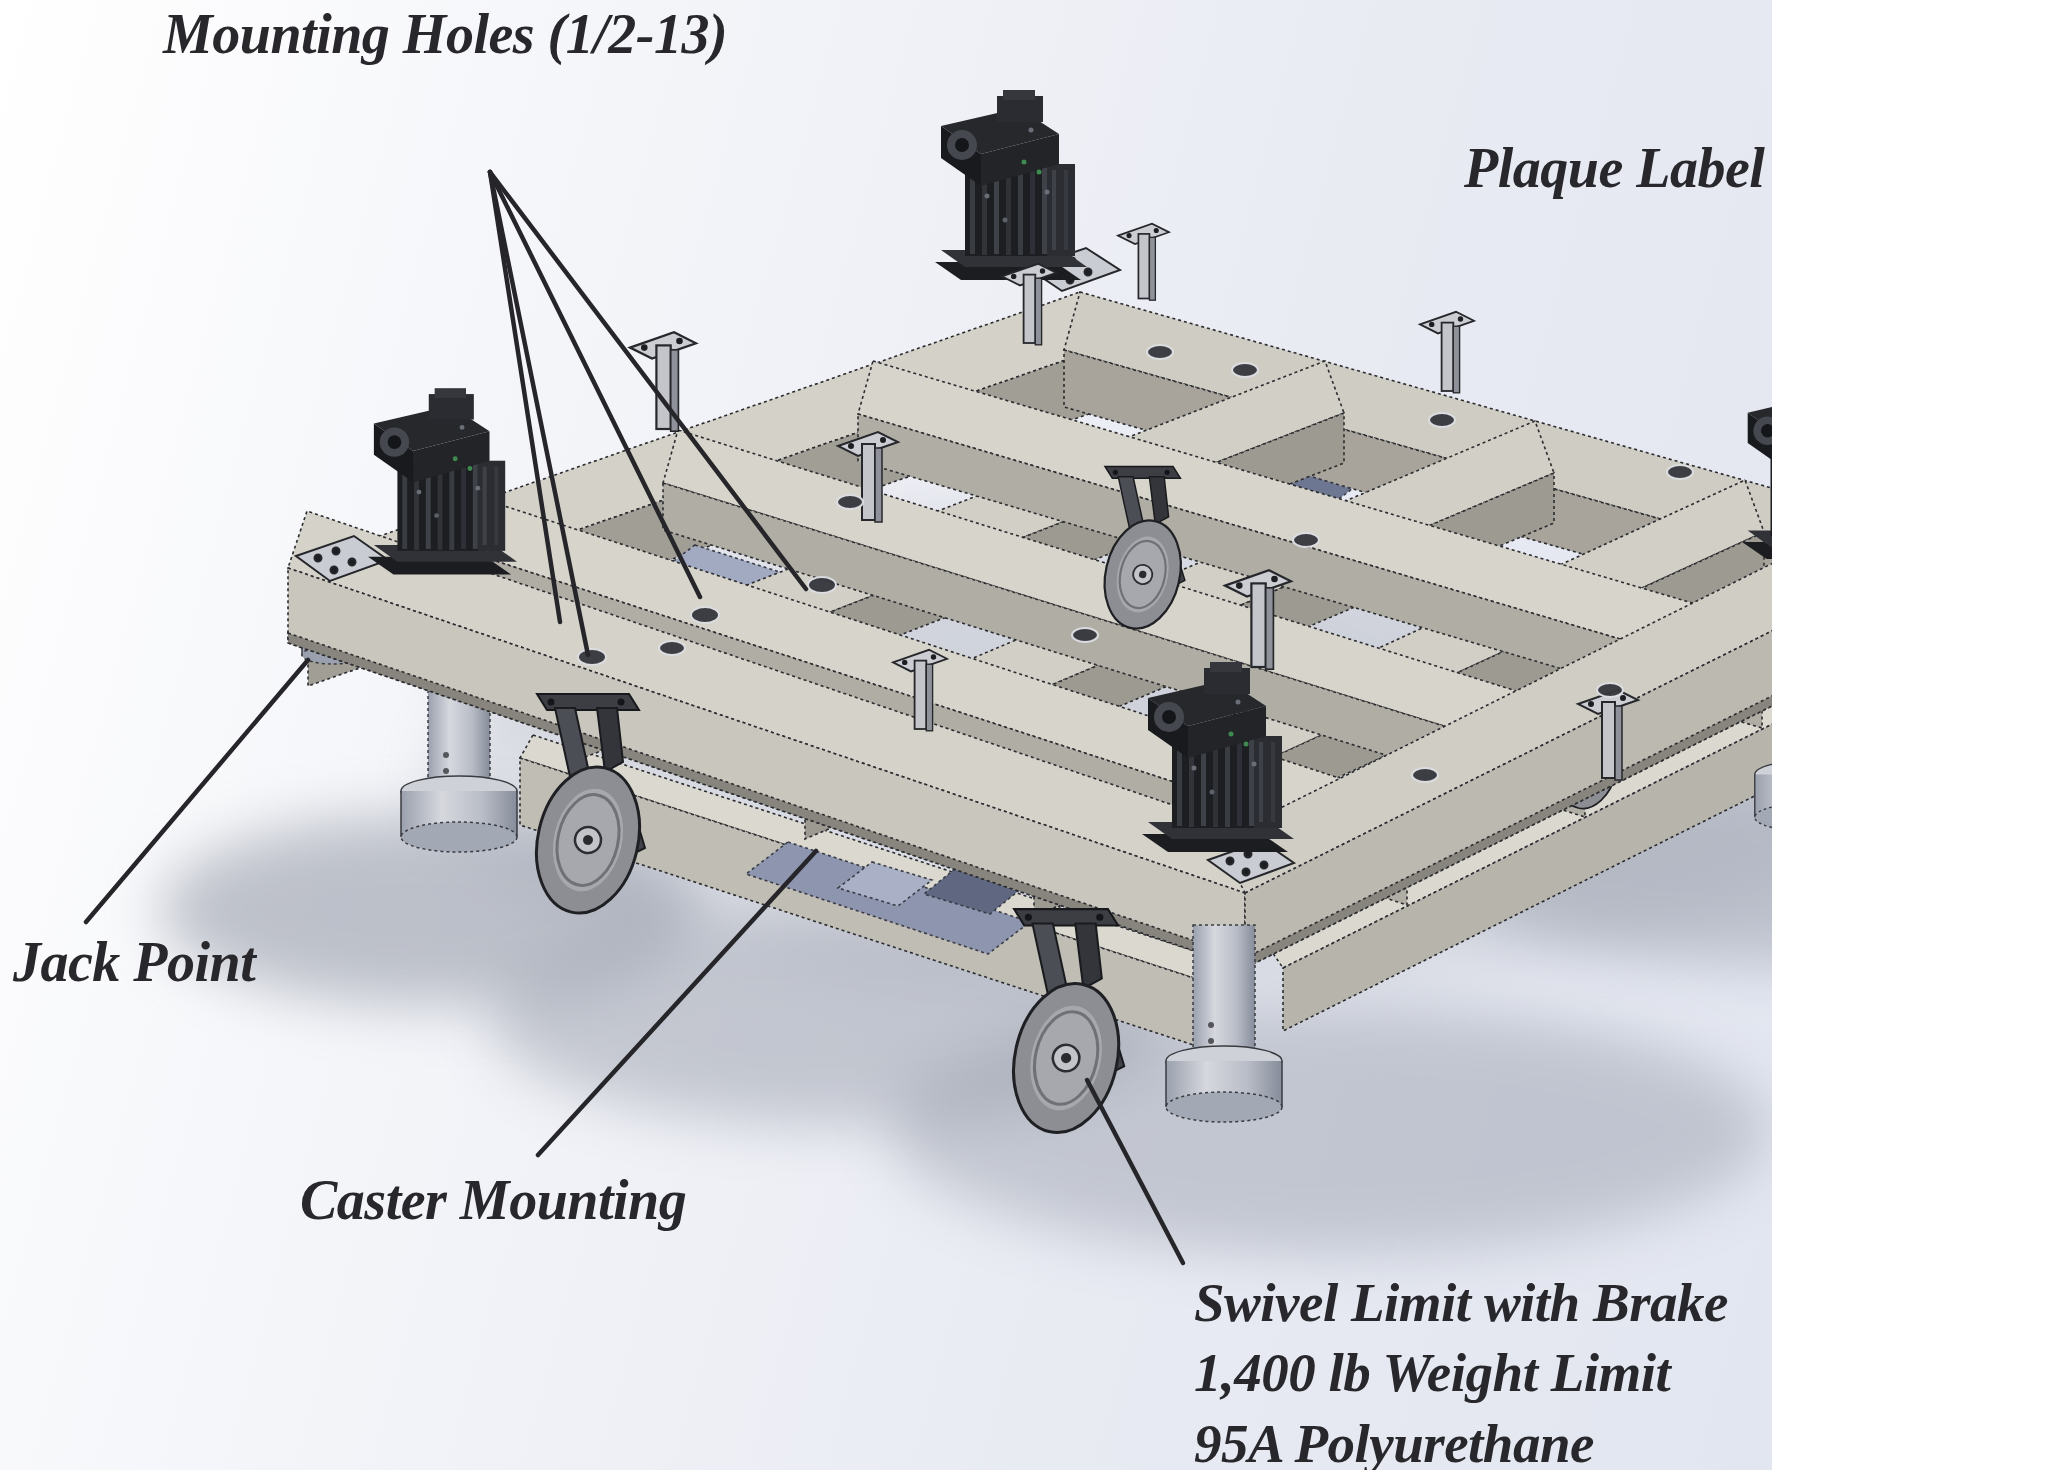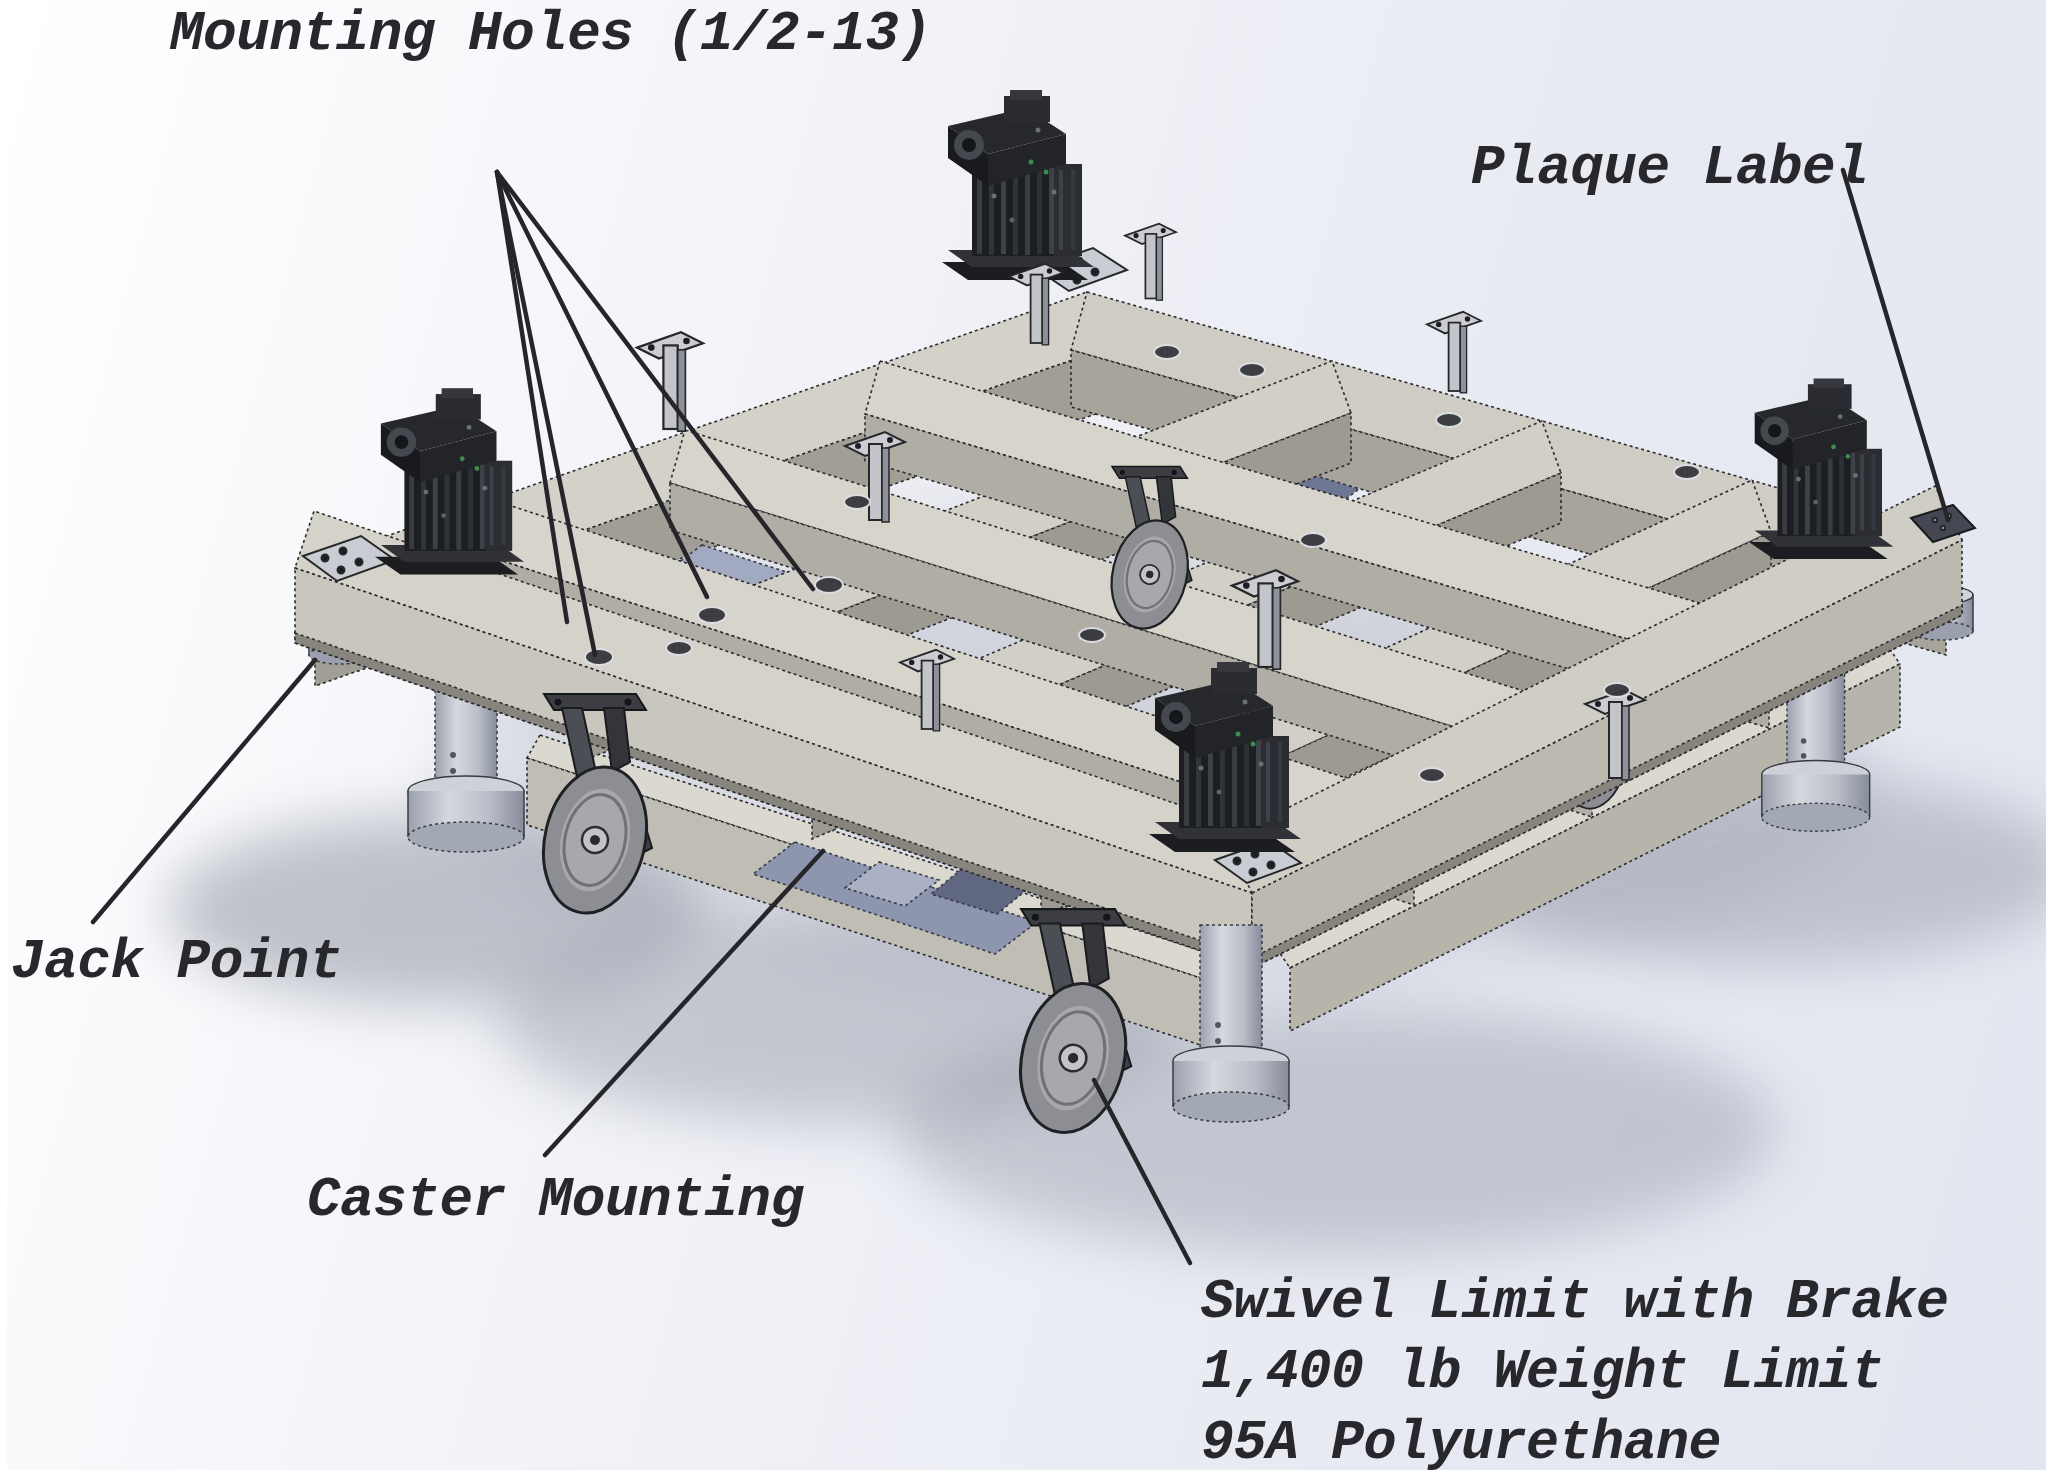--- a/index.html
+++ b/index.html
@@ -1,22 +1,21 @@
 <!DOCTYPE html>
 <html><head>
 <meta charset="utf-8">
 <style>
   html,body{margin:0;padding:0;}
   #stage{
     position:relative;
-    width:2039px;height:1470px;
+    width:1772px;height:1470px;
     overflow:hidden;
     background:linear-gradient(105deg,#ffffff 0%,#f4f5f9 30%,#e9ebf3 65%,#e2e6f0 100%);
-    font-family:Liberation Mono, monospace;
-    margin-left:7px;
+    font-family:Liberation Serif, serif;
   }
   #scene{position:absolute;left:0;top:0;}
   .label{
     position:absolute;
     font-style:italic;
     font-weight:700;
     font-size:56px;
     line-height:1.17;
     letter-spacing:-0.5px;
     color:#28282c;
@@ -267,21 +266,21 @@
 </svg>
 
 <div class="label" style="left:163px; top:2px;">
   <div>Mounting Holes (1/2-13)</div>
 </div>
 
 <div class="label" style="left:1464px; top:136px;">
   <div>Plaque Label</div>
 </div>
 
-<div class="label" style="left:4px; top:930px;">
+<div class="label" style="left:13px; top:930px;">
   <div>Jack Point</div>
 </div>
 
 <div class="label" style="left:300px; top:1168px;">
   <div>Caster Mounting</div>
 </div>
 
 <div class="label swivel" style="left:1194px; top:1268px;">
   <div>Swivel Limit with Brake</div>
   <div>1,400 lb Weight Limit</div>

